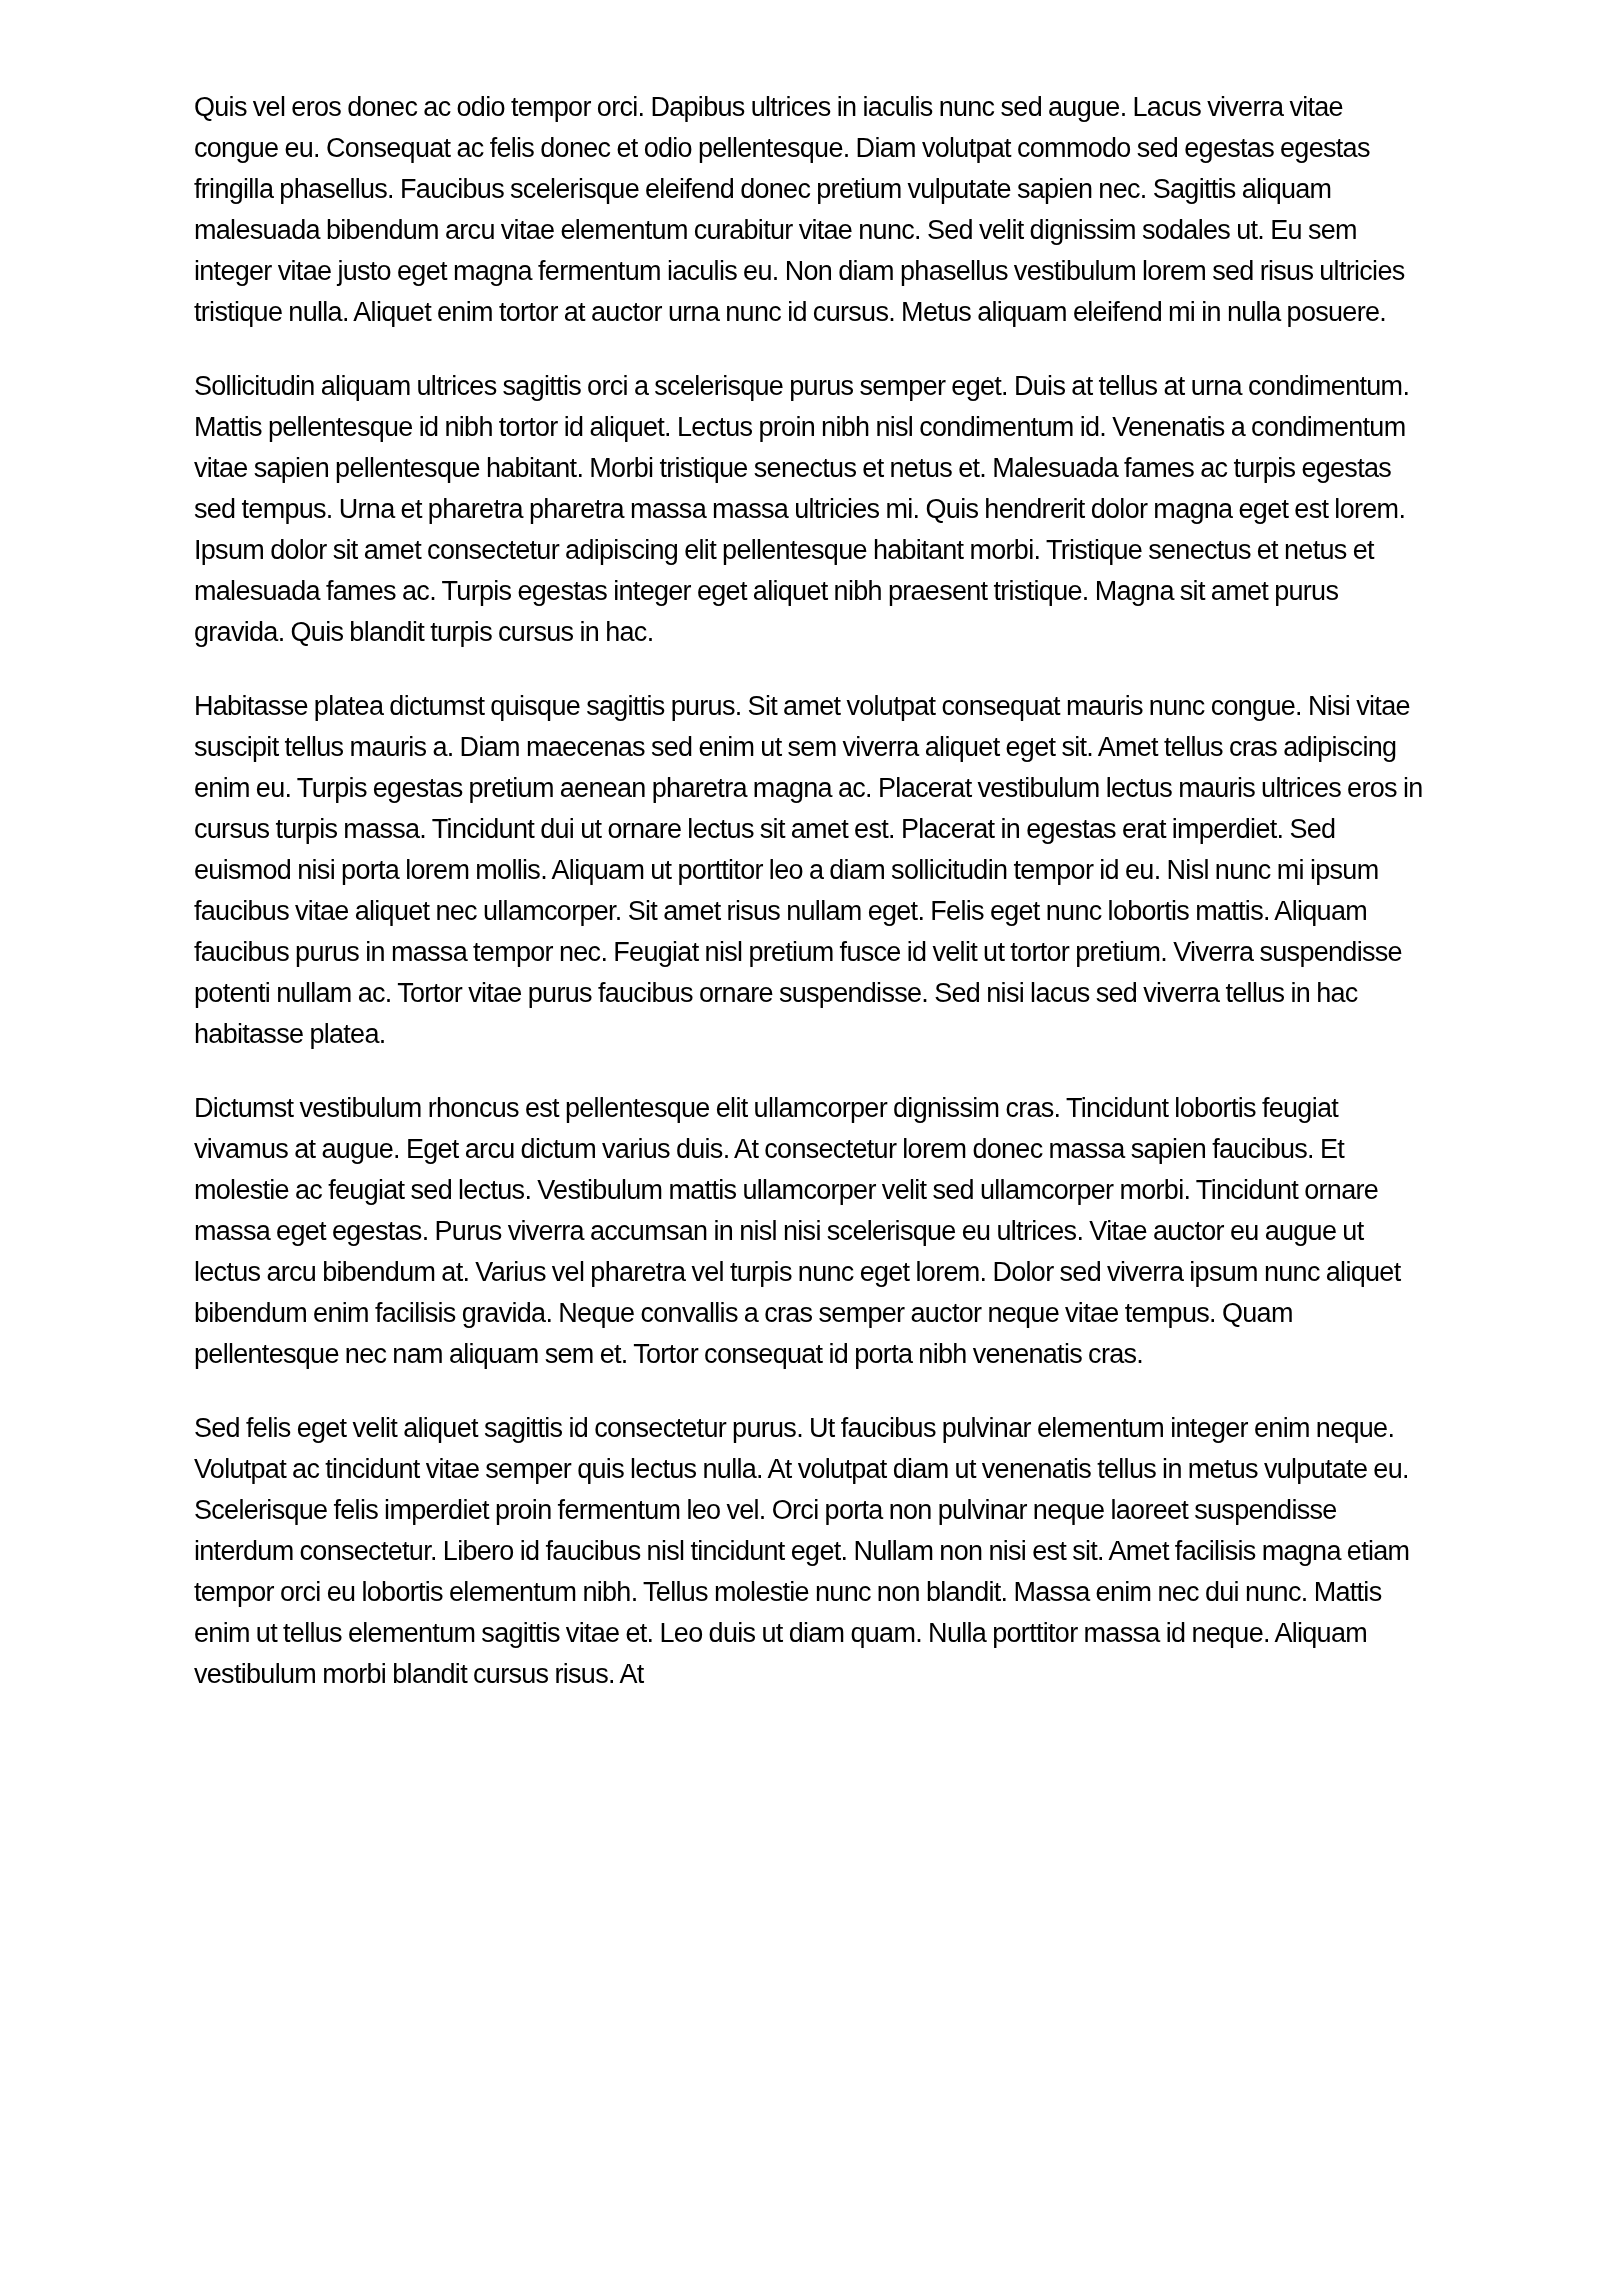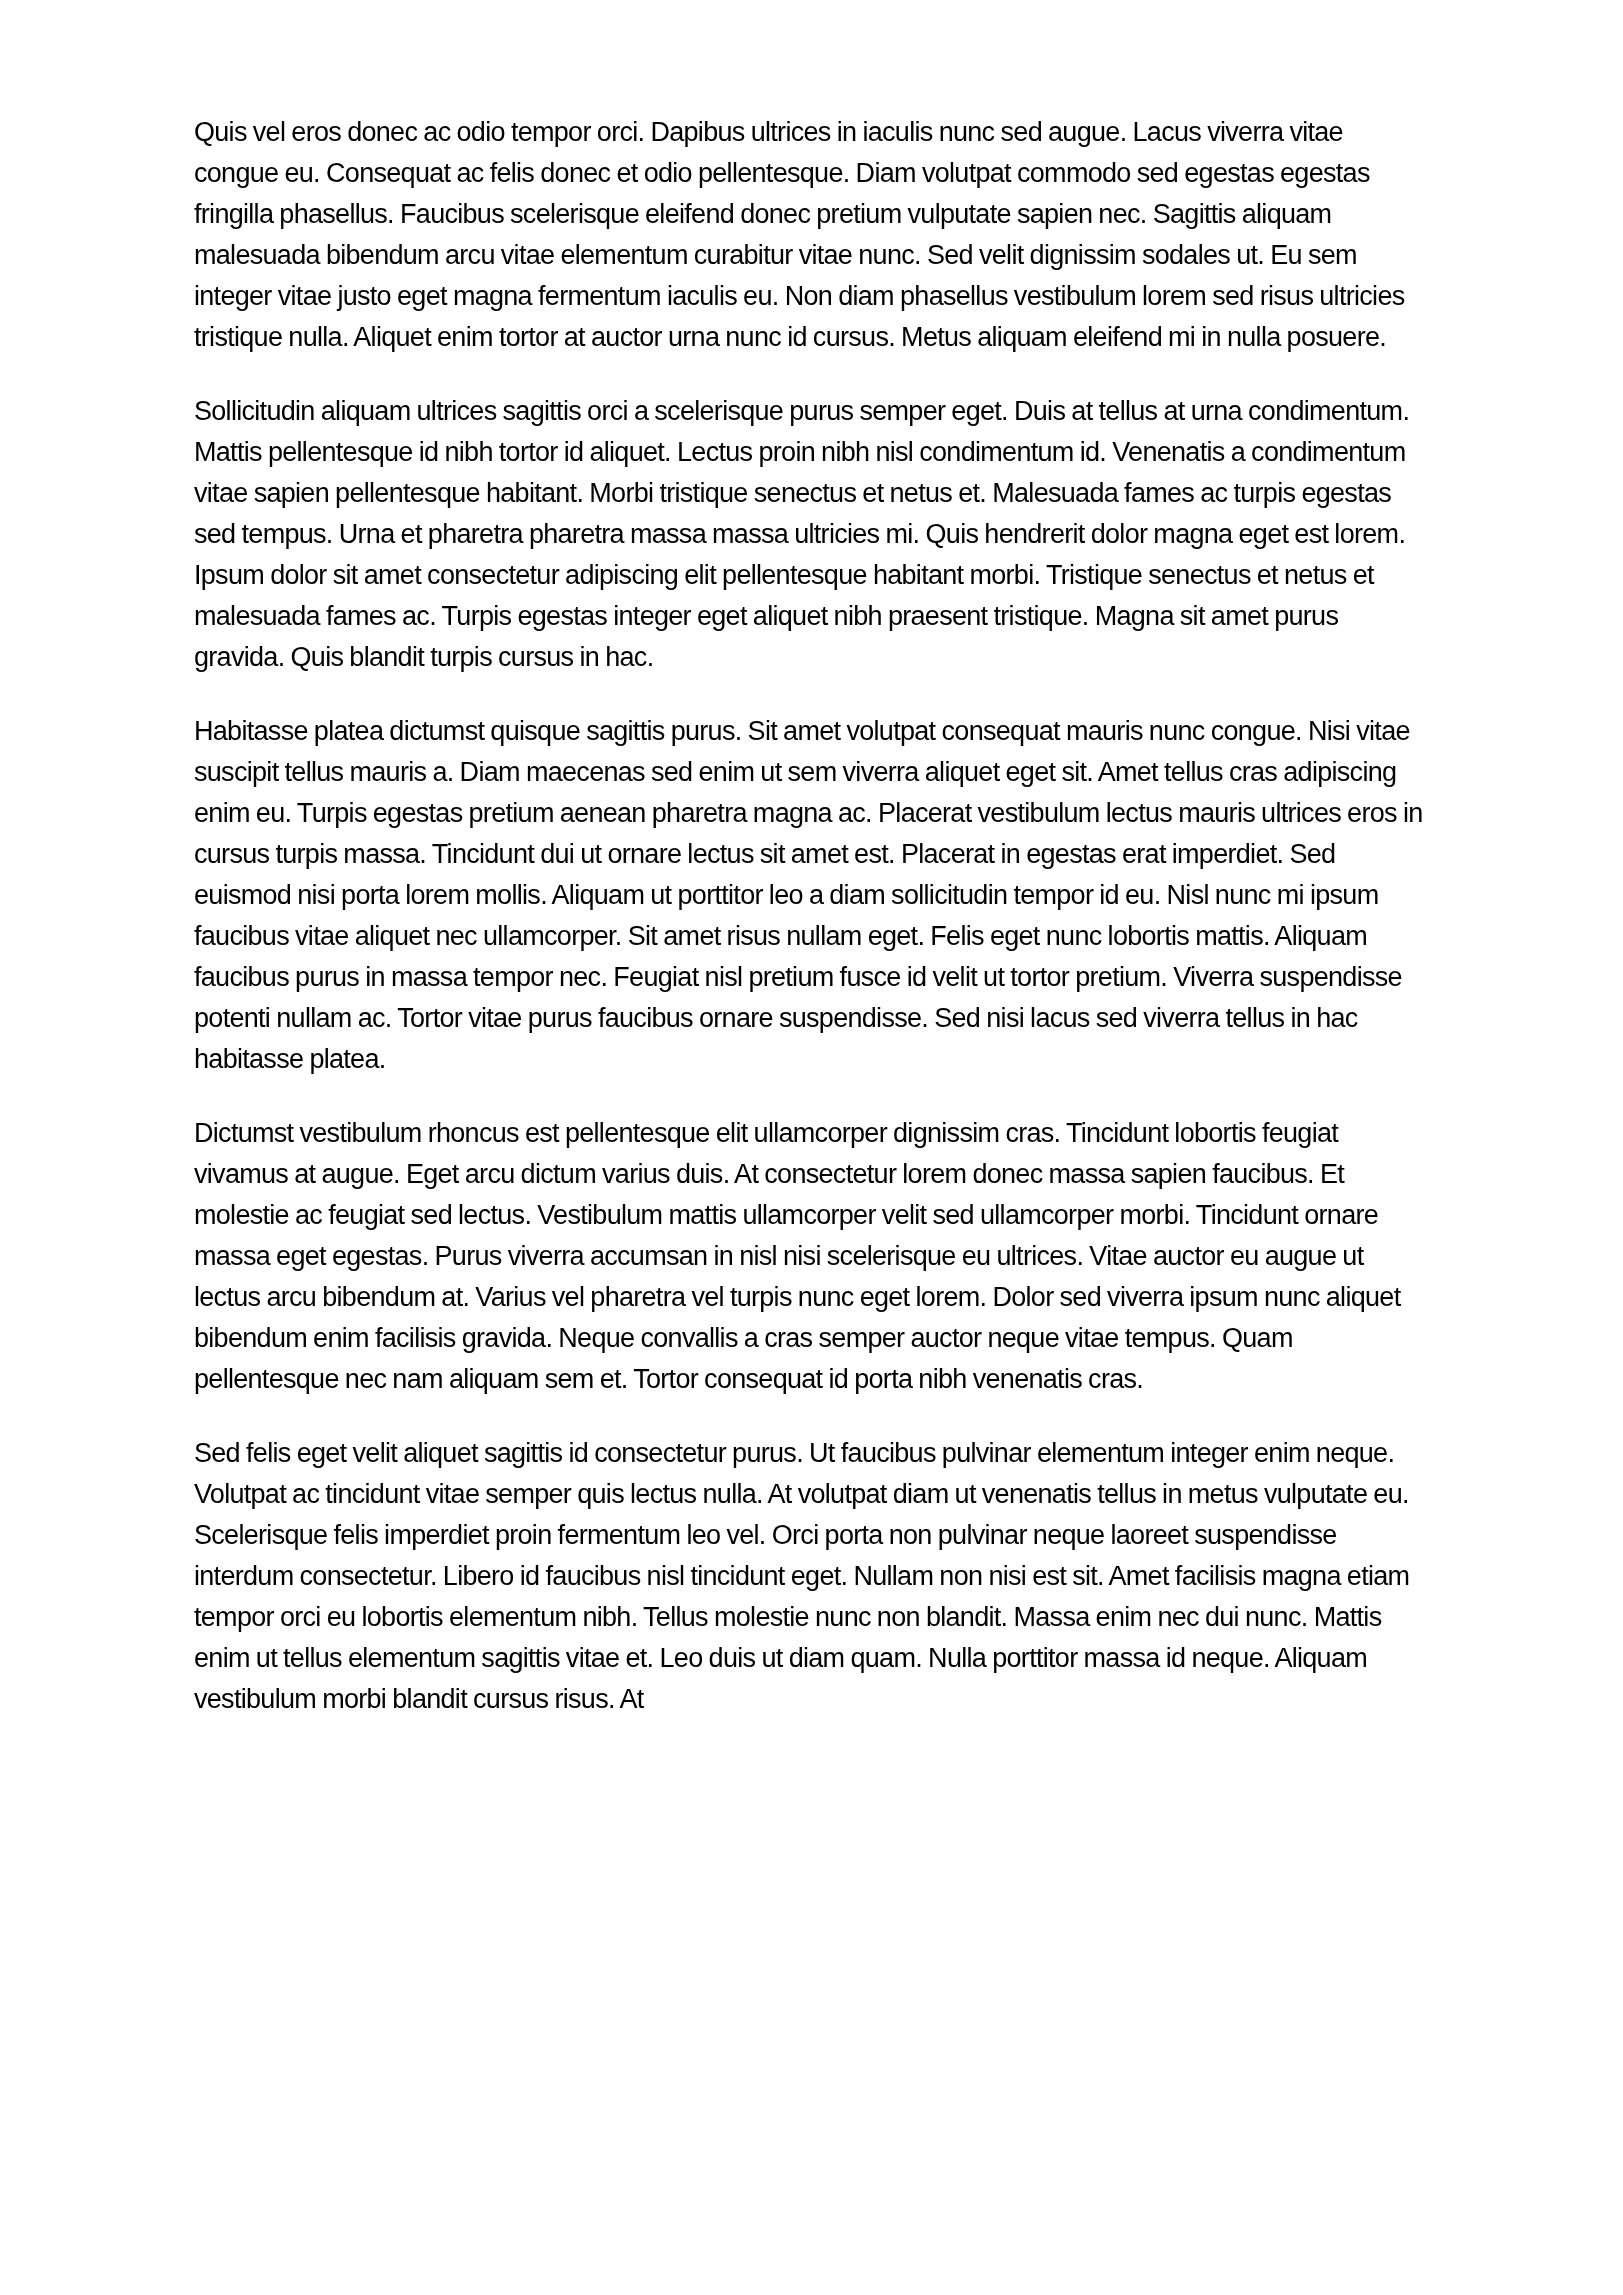--- a/index.html
+++ b/index.html
@@ -6,21 +6,21 @@
     margin: 0;
     padding: 0;
     background: #ffffff;
   }
   .page {
     position: relative;
     width: 1623px;
     height: 2295px;
     background: #ffffff;
     box-sizing: border-box;
-    padding: 112px 196px 0 194px;
+    padding: 87px 196px 0 194px;
     overflow: hidden;
   }
   .doc-body {
     width: 1233px;
   }
   .doc-body p {
     margin: 0 0 33px 0;
     font-family: "Liberation Sans", "DejaVu Sans", sans-serif;
     font-size: 27px;
     line-height: 41px;

